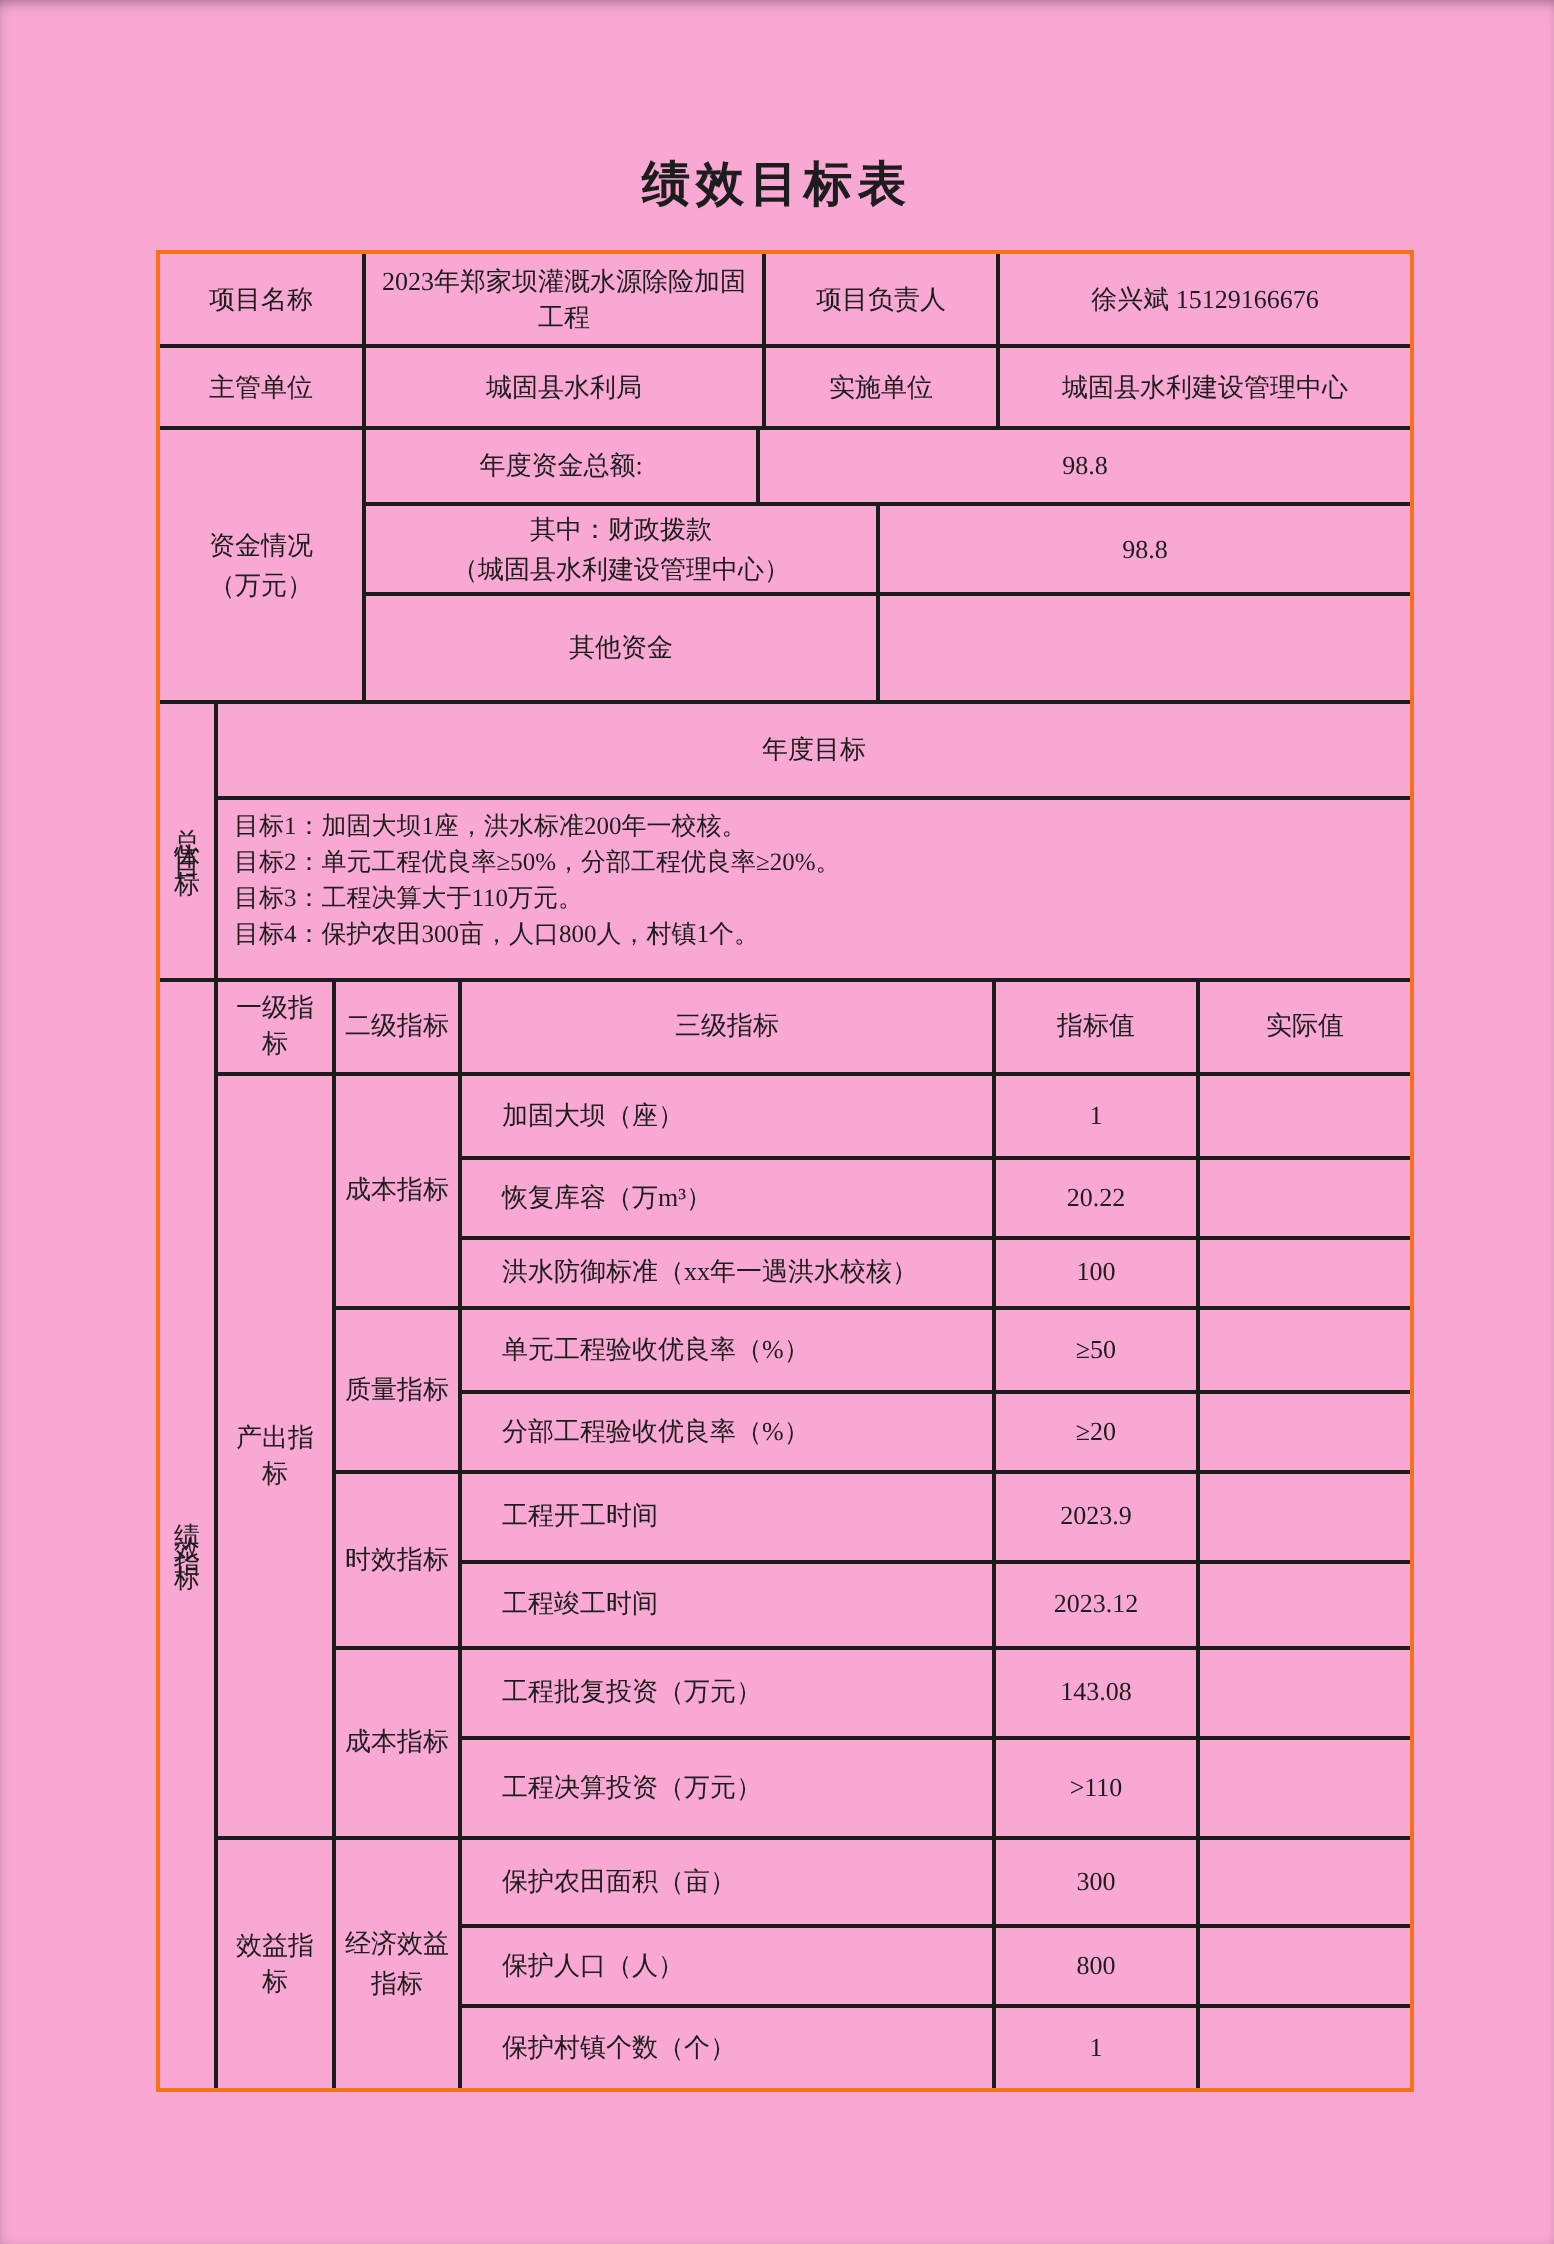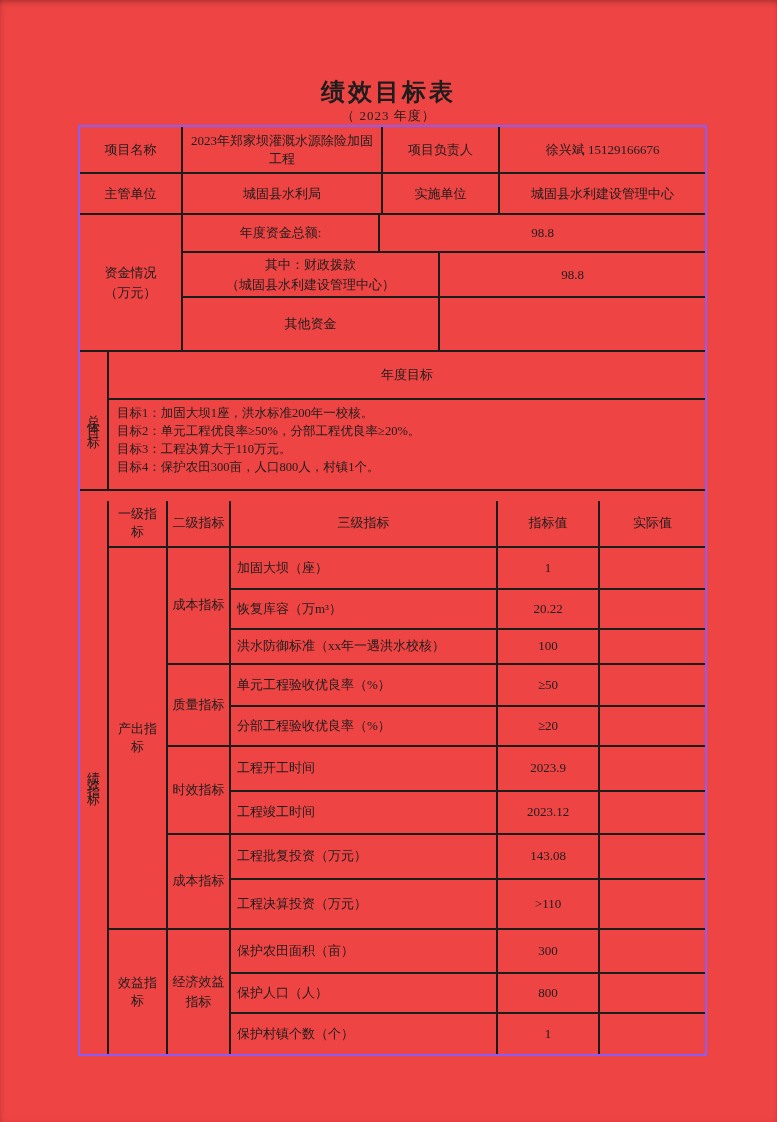--- a/index.html
+++ b/index.html
@@ -5,55 +5,55 @@
   html,body{margin:0;padding:0;}
   body{
     width:777px;height:1122px;
     background:#e9e9e7;
     font-family:"Liberation Serif","DejaVu Serif",serif;
     color:#1d1d1d;
   }
   .page{
     position:relative;
     width:777px;height:1122px;
-    background:#ef4444;
+    background:#f9a8d4;
     overflow:hidden;
     box-shadow:
       inset 0 5px 7px -4px rgba(0,0,0,0.35),
       inset 5px 0 10px -8px rgba(0,0,0,0.25),
       inset -4px 0 9px -8px rgba(0,0,0,0.18),
       inset 0 -4px 8px -7px rgba(0,0,0,0.15);
   }
   .title{
     position:absolute;top:76px;left:0;width:777px;
     text-align:center;font-size:24px;font-weight:bold;
     letter-spacing:3px;
   }
   .subtitle{
     position:absolute;top:107px;left:0;width:777px;
     text-align:center;font-size:13px;letter-spacing:1px;
   }
   .doc-table{
     position:absolute;left:78px;top:125px;width:625px;
-    border:2px solid #8b5cf6;
+    border:2px solid #f97316;
     background:transparent;
   }
   .section{border-bottom:2px solid #1c1c1c;}
-  .section:last-child{border-bottom:none;margin-top:10px;}
+  .section:last-child{border-bottom:none;}
   table{border-collapse:collapse;width:100%;table-layout:fixed;border:hidden;}
   td{
     border:2px solid #1c1c1c;
     padding:2px 4px;
     vertical-align:middle;
     text-align:center;
     font-size:13px;
     overflow:hidden;
     word-break:break-all;
   }
-  td.left{text-align:left;padding-left:6px;}
+  td.left{text-align:left;padding-left:20px;}
   td.preline{white-space:pre-line;line-height:1.5;}
   .goals-cell{padding:4px 6px 12px 8px;}
   .goal-line{
     text-align:left;font-size:12.5px;line-height:1.45;
     white-space:nowrap;
   }
   .vtext{
     writing-mode:vertical-lr;
     text-orientation:upright;
     letter-spacing:7px;
@@ -61,21 +61,20 @@
     font-size:13px;
     line-height:1;
   }
 </style>
 </head>
 <body>
 
 <div class="page">
 
   <div class="title">绩效目标表</div>
-  <div class="subtitle">（ 2023  年度）</div>
 
   <div class="doc-table">
 
     <div class="section">
       <table>
         <colgroup>
             <col style="width:102px">
             <col style="width:200px">
             <col style="width:117px">
             <col>

